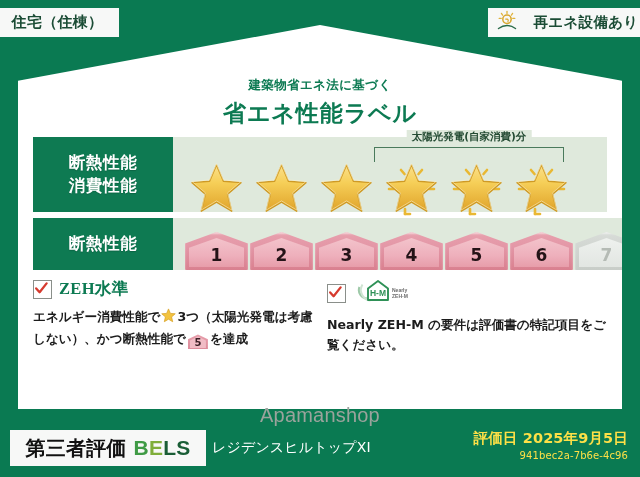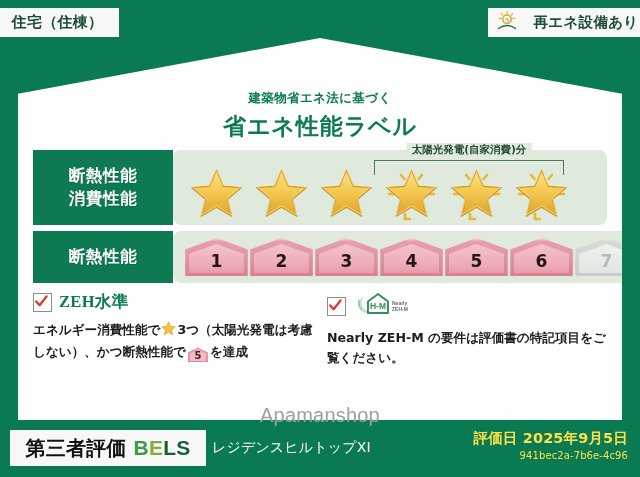--- a/index.html
+++ b/index.html
@@ -20,21 +20,21 @@
     box-sizing:border-box;
   }
   #housing-type-badge{left:0;top:8px;width:119px;height:29px;
     font-size:15px;padding-right:4px;}
   #renewable-badge{right:0;top:8px;width:152px;height:29px;
     font-size:14px;gap:14px;padding-left:6px;color:#1b4c35;}
   #renewable-badge .lbl{font-size:14.5px;font-weight:700;}
 
   
   #label-card{
-    position:absolute;left:18px;top:38px;width:604px;height:384px;
+    position:absolute;left:18px;top:25px;width:604px;height:384px;
     background:#ffffff;
     clip-path:polygon(0% 14.5%, 50% 0%, 100% 14.5%, 100% 100%, 0% 100%);
   }
   #card-title-block{
     position:absolute;left:0;right:0;top:52px;text-align:center;
     color:#0c7a52;
   }
   #label-subtitle{font-size:12.5px;font-weight:700;letter-spacing:.03em;}
   #label-title{font-size:23px;font-weight:700;letter-spacing:.04em;margin-top:4px;}
 
@@ -45,21 +45,21 @@
   }
   .rating-row{display:flex;align-items:stretch;height:75px;}
   .row-label{
     width:140px;background:#0e7a52;color:#fff;flex:none;
     display:flex;flex-direction:column;align-items:center;justify-content:center;
     font-size:16.5px;font-weight:700;line-height:1.35;letter-spacing:.04em;
     text-shadow:0 1px 1px rgba(0,0,0,.18);
   }
   .row-body{
     flex:1;background:#dfe9dc;position:relative;
-    display:flex;align-items:center;border-radius:8px;
+    display:flex;align-items:flex-end;
   }
   #insulation-row{height:52px;}
   #insulation-row .row-label{font-size:16.5px;}
 
   
   #star-strip{
     display:flex;align-items:center;gap:2px;
     padding-left:12px;width:100%;box-sizing:border-box;
     position:relative;top:5px;
   }

